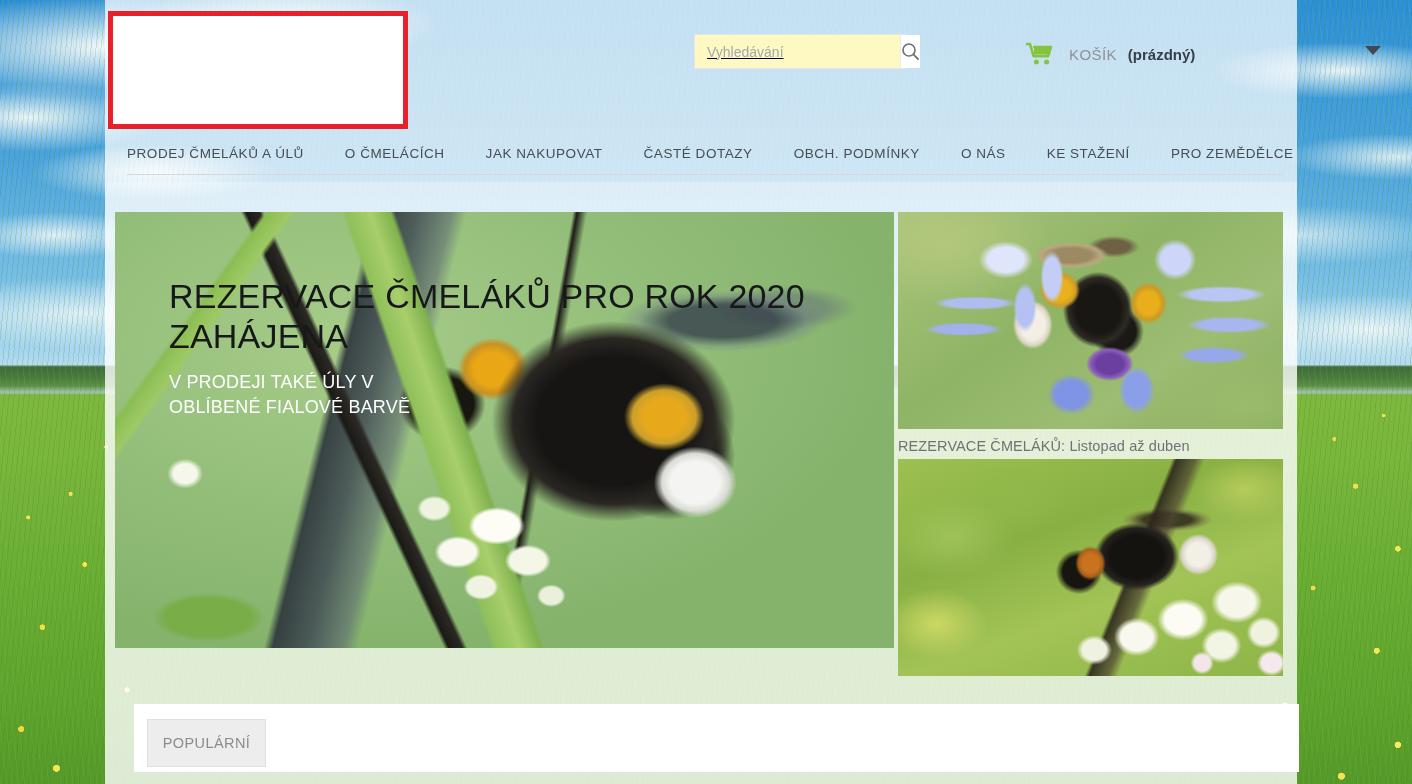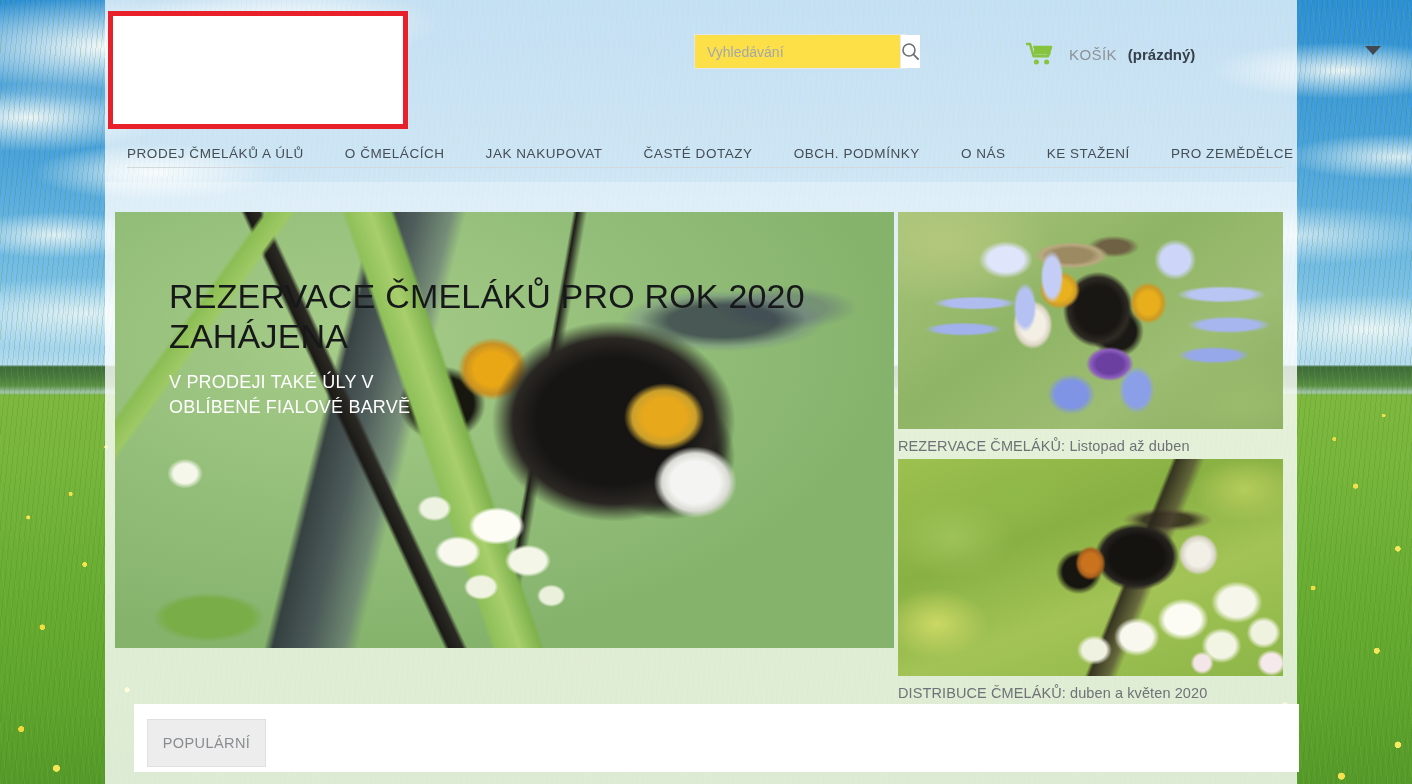--- a/index.html
+++ b/index.html
@@ -99,22 +99,23 @@
     width: 300px; height: 118px;
     background: #ffffff;
     border: 5px solid #e8202a;
   }
 
   #search-form {
     position: absolute;
     left: 589px; top: 34px;
     width: 213px; height: 35px;
     display: flex;
-    background: #fde047;
+    background: #fef9c3;
     border: 1px solid #e3e6ea;
+    text-decoration: underline;
   }
   #search-input {
     flex: 1;
     border: none;
     outline: none;
     padding: 0 12px;
     font-family: "Liberation Sans", sans-serif;
     font-size: 14px;
     color: #555;
     background: transparent;
@@ -161,21 +162,21 @@
     border-top: 9px solid #41484f;
     cursor: pointer;
   }
 
   
   #nav {
     position: absolute;
     left: 22px; top: 146px;
     width: 1156px;
     border-bottom: 1px solid #d3d8dd;
-    padding-bottom: 6px;
+    padding-bottom: 13px;
     display: flex;
     align-items: flex-start;
   }
   .nav-item {
     font-size: 13.5px;
     color: #454d55;
     letter-spacing: .55px;
     white-space: nowrap;
     cursor: pointer;
     margin-right: 41px;
@@ -408,20 +409,19 @@
     <div id="hero-subtitle">V PRODEJI TAKÉ ÚLY V OBLÍBENÉ FIALOVÉ BARVĚ</div>
   </div>
 
   <div class="teaser" id="teaser-1">
     <div class="teaser-img" id="teaser-img-1"></div>
     <div class="teaser-caption">REZERVACE ČMELÁKŮ: Listopad až duben</div>
   </div>
 
   <div class="teaser" id="teaser-2">
     <div class="teaser-img" id="teaser-img-2"></div>
-    <div class="teaser-caption">DISTRIBUCE ČMELÁKŮ: duben a květen 2020</div>
   </div>
 
   <div id="tabs-panel">
     <div id="tab-popular">POPULÁRNÍ</div>
   </div>
 
 </div>
 
 </body></html>

